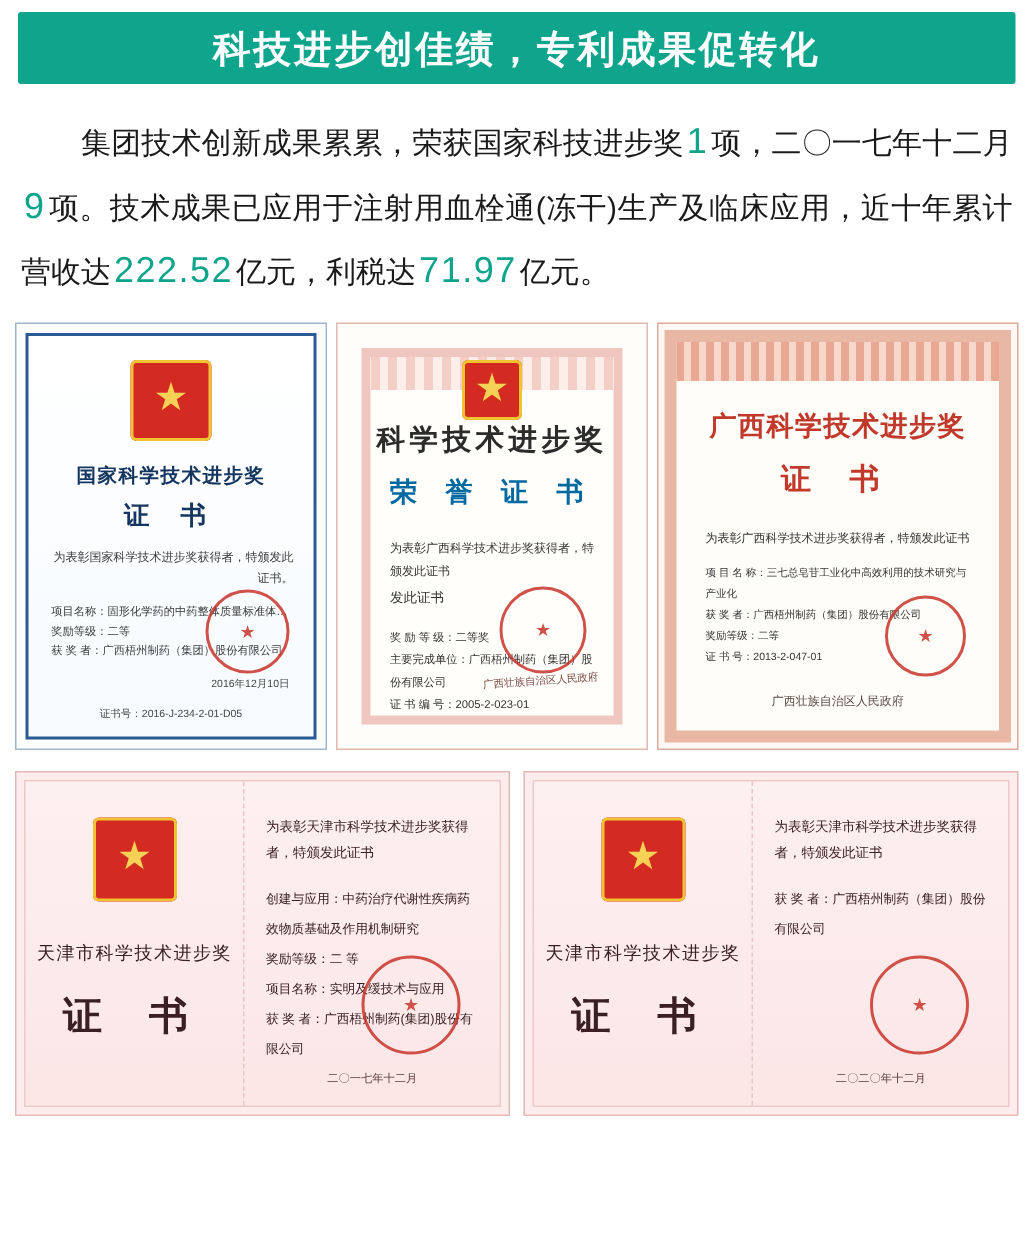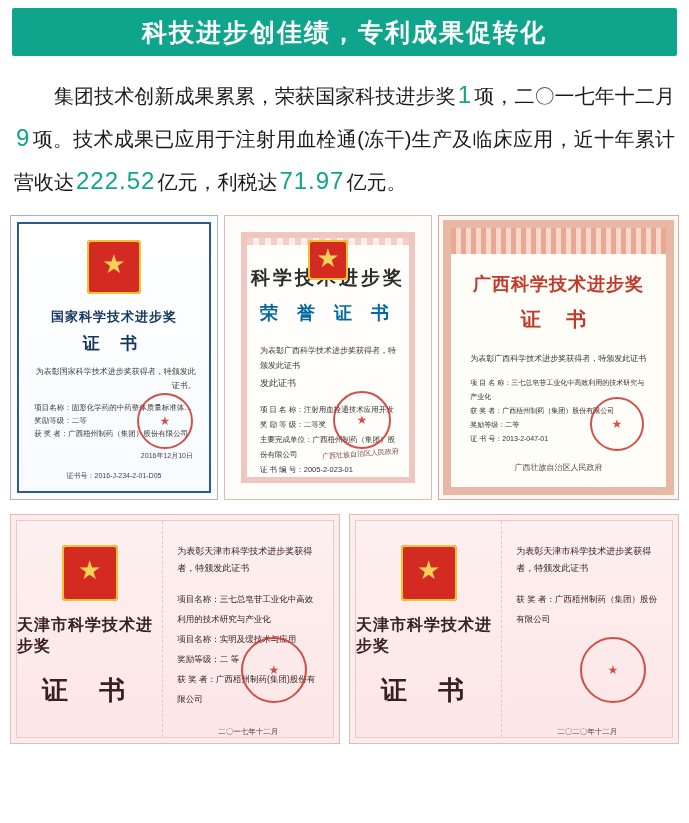--- a/index.html
+++ b/index.html
@@ -334,23 +334,23 @@
     display: flex;
     flex-direction: column;
     align-items: center;
     border-right: 1px dashed #eac4c4;
   }
   .cert-d-left .emblem {
     margin-top: 24px;
     width: 56px; height: 56px;
   }
   .cert-d-name {
-    margin-top: 14px;
-    font-size: 16px;
-    font-weight: bold;
+    margin-top: 26px;
+    font-size: 12px;
+    font-weight: normal;
     color: #3a2020;
     letter-spacing: 1px;
   }
   .cert-d-word {
     margin-top: 16px;
     font-size: 26px;
     font-weight: bold;
     letter-spacing: 12px;
     color: #3a2020;
   }
@@ -369,21 +369,21 @@
     font-size: 8.5px;
     color: #3a2020;
     line-height: 20px;
   }
   .cert-d .seal {
     width: 62px; height: 62px;
     right: 26px; bottom: 34px;
   }
   .cert-d-date {
     position: absolute;
-    left: 0; right: 0; bottom: 0;
+    left: 0; right: 0; bottom: 13px;
     text-align: center;
     font-size: 7.5px;
     color: #5a3a3a;
   }
 </style>
 </head>
 <body>
 
 <div class="page">
 
@@ -417,21 +417,20 @@
     <div class="cert cert-b">
       <div class="cert-b-inner">
         <div class="cert-b-top">
           <div class="emblem"></div>
         </div>
         <div class="cert-b-title">科学技术进步奖</div>
         <div class="cert-b-sub">荣 誉 证 书</div>
         <div class="cert-b-lead">为表彰广西科学技术进步奖获得者，特颁发此证书</div>
         <div class="cert-b-issue">发此证书</div>
         <div class="cert-b-fields">
-          <div>项 目 名 称：注射用血栓通技术应用开发</div>
           <div>奖 励 等 级：二等奖</div>
           <div>主要完成单位：广西梧州制药（集团）股份有限公司</div>
           <div>证 书 编 号：2005-2-023-01</div>
         </div>
         <div class="seal"></div>
         <div class="cert-b-signer">广西壮族自治区人民政府</div>
       </div>
     </div>
 
     <div class="cert cert-c">
@@ -458,23 +457,23 @@
     <div class="cert cert-d">
       <div class="cert-d-inner">
         <div class="cert-d-left">
           <div class="emblem"></div>
           <div class="cert-d-name">天津市科学技术进步奖</div>
           <div class="cert-d-word">证 书</div>
         </div>
         <div class="cert-d-right">
           <div class="cert-d-lead">为表彰天津市科学技术进步奖获得者，特颁发此证书</div>
           <div class="cert-d-fields">
-            <div>项目名称：三七总皂苷工业化中高效利用的技术研究与产业化</div>
+            <div>创建与应用：中药治疗代谢性疾病药效物质基础及作用机制研究</div>
+            <div>奖励等级：二 等</div>
             <div>项目名称：实明及缓技术与应用</div>
-            <div>奖励等级：二 等</div>
             <div>获 奖 者：广西梧州制药(集团)股份有限公司</div>
           </div>
           <div class="seal"></div>
           <div class="cert-d-date">二〇一七年十二月</div>
         </div>
       </div>
     </div>
 
     <div class="cert cert-d">
       <div class="cert-d-inner">

